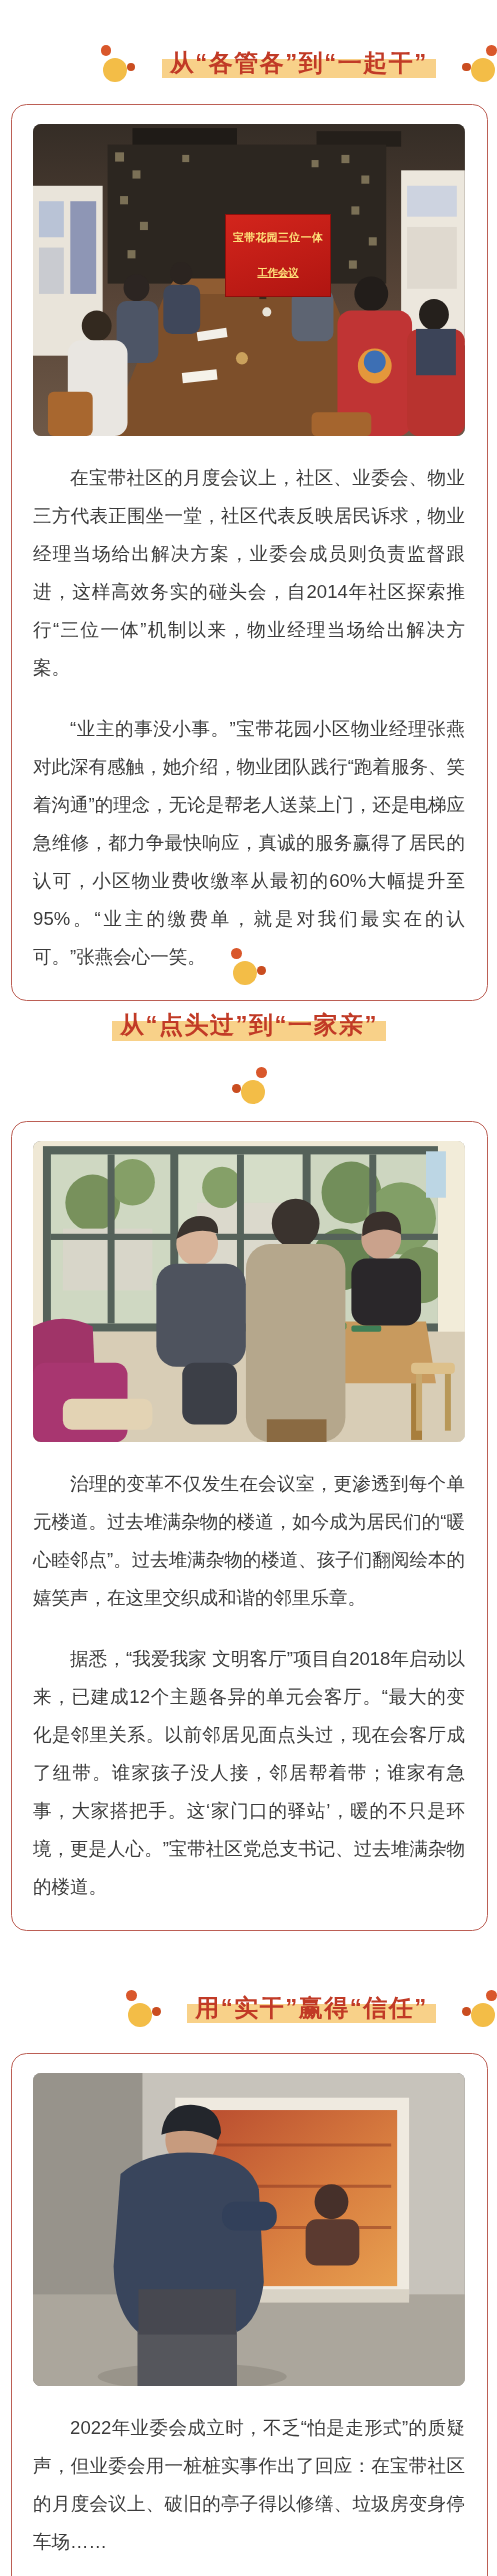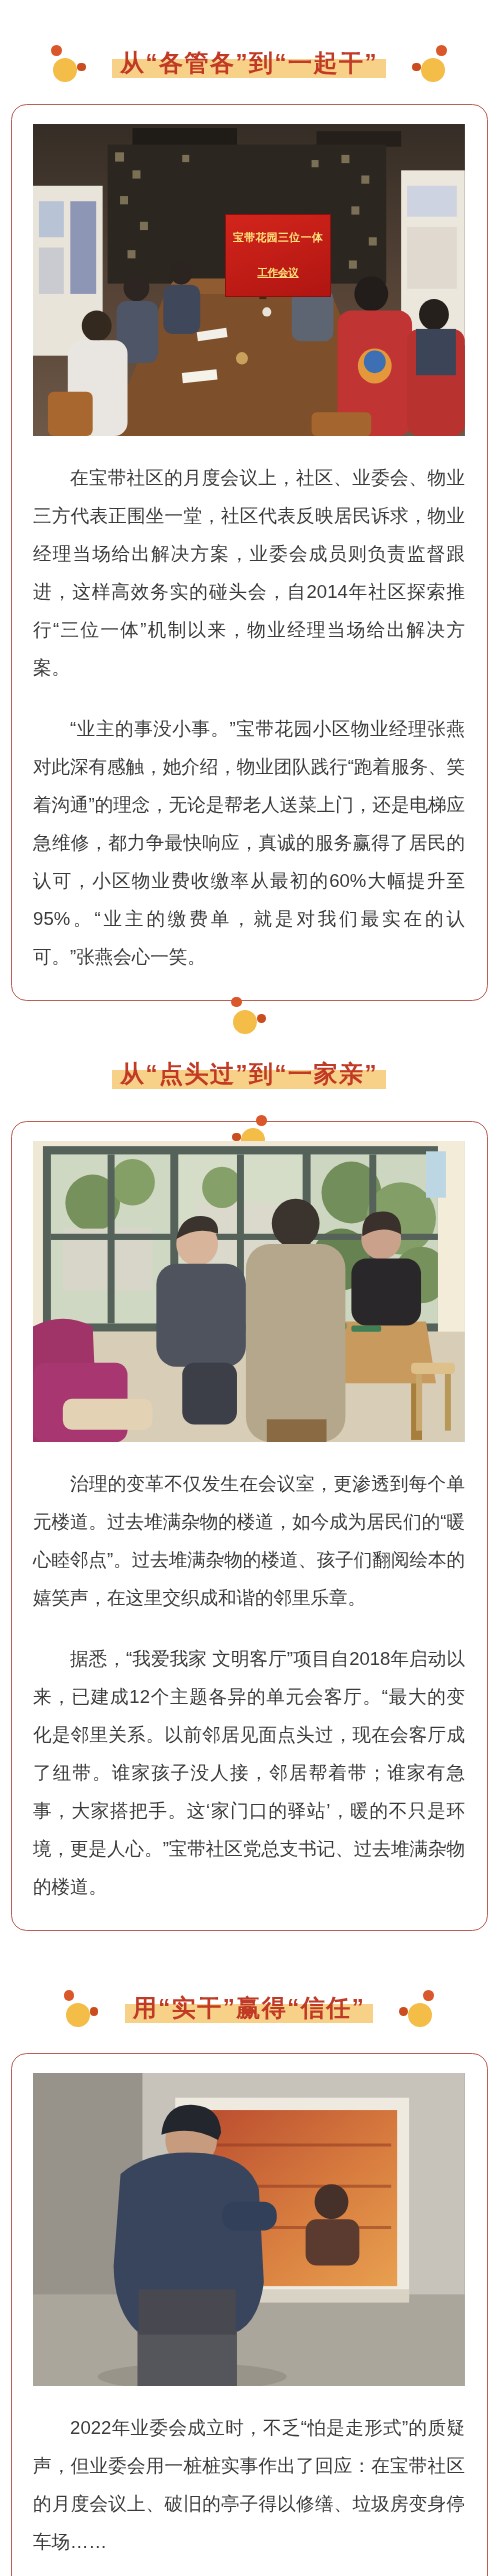--- a/index.html
+++ b/index.html
@@ -6,42 +6,42 @@
   body{
     width:498px;
     min-height:3864px;
     background:#ffffff;
     font-family:"Liberation Sans","DejaVu Sans",sans-serif;
     color:#3b3b3b;
     overflow-x:hidden;
   }
   
   .title-row{
-    display:flex;align-items:center;justify-content:center;gap:24px;
+    display:flex;align-items:center;justify-content:flex-end;gap:24px;
     margin-top:33px;height:60px;
   }
   .dot-cluster{position:relative;width:38px;height:38px;flex:0 0 auto;}
   .dot-cluster.right{transform:scaleX(-1);}
   .dot-a{position:absolute;left:1px;top:1px;width:10.8px;height:10.8px;border-radius:50%;background:#d9572b;}
   .dot-b{position:absolute;left:3.1px;top:14px;width:24px;height:24px;border-radius:50%;background:#f3bd47;}
   .dot-c{position:absolute;left:27px;top:18.5px;width:8.8px;height:8.8px;border-radius:50%;background:#ca4d20;}
   .sec-title{
     font-size:24px;font-weight:bold;color:#c13a26;letter-spacing:1.5px;
     line-height:1.35;white-space:nowrap;
     background:linear-gradient(to bottom, rgba(0,0,0,0) 36%, #f8d189 36%, #f8d189 96%, rgba(0,0,0,0) 96%);
     padding:0 8.2px;
   }
   
   .card{
     box-sizing:border-box;width:477px;margin:11.3px auto 0;
     border:1.5px solid #bc5f55;border-radius:15.5px;background:#fff;
     padding:18.5px 21.6px 24px;
   }
   .photo{
-    position:relative;width:100%;overflow:hidden;border-radius:0;
+    position:relative;width:100%;overflow:hidden;border-radius:8px;
     background:#888;
   }
   .photo svg{display:block;width:100%;height:100%;}
   .ph1{height:312px;}
   .ph2{height:301px;}
   .ph3{height:313px;}
   p.body{
     font-size:18.5px;line-height:38px;text-align:justify;text-indent:2em;
     margin:23px 0 0;
   }

